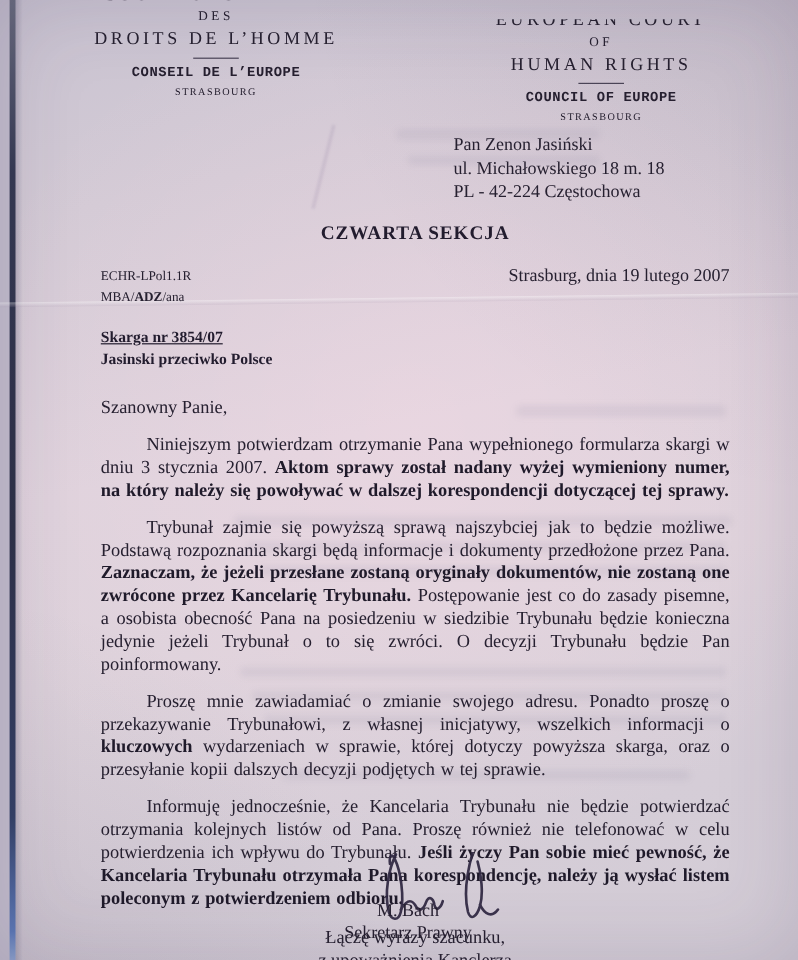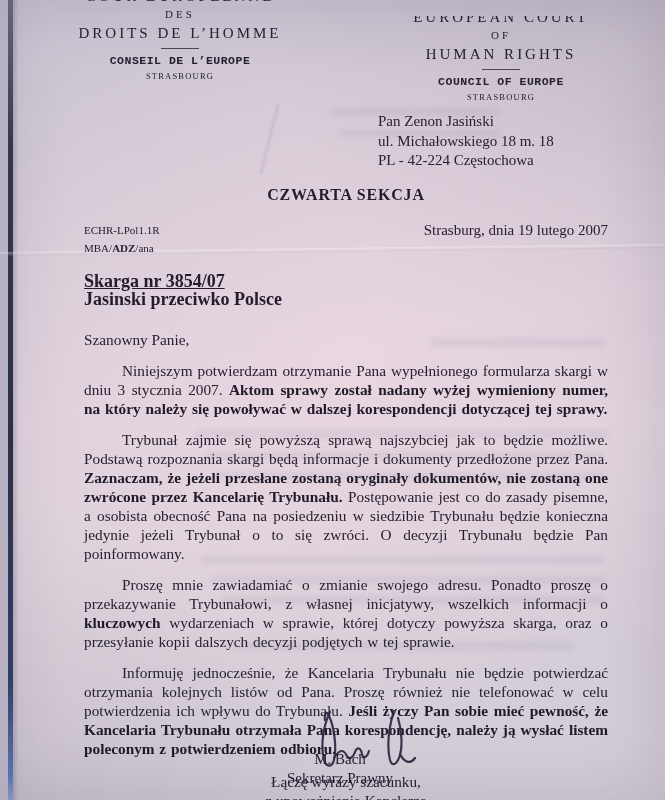--- a/index.html
+++ b/index.html
@@ -44,21 +44,21 @@
   
   .section-heading{position:absolute;left:84px;top:186px;width:524px;text-align:center;
     font-weight:bold;font-size:16px;letter-spacing:.8px;color:#221c2e;}
   
   .content{position:absolute;left:84px;top:221px;width:524px;font-size:15.3px;line-height:19px;}
   .ref-row{display:flex;justify-content:space-between;align-items:flex-start;}
   .ref div{line-height:18px;font-size:11px;}
   .date{font-size:15px;}
   .case-ref{margin-top:15px;font-weight:bold;color:#221c2e;}
   .case-number{text-decoration:underline;}
-  .case-ref div{line-height:18px;font-size:18px;}
+  .case-ref div{line-height:18px;font-size:13px;}
   .salutation{margin-top:22px;}
   p.para{margin:12px 0 0 0;text-align:justify;text-indent:38px;word-spacing:1px;}
   p.para b{color:#1f1a2a;}
   .closing{margin-top:14px;text-align:center;line-height:19px;}
   
   .signature{position:absolute;left:298px;top:710px;}
   .sig-block{position:absolute;left:240px;top:750px;width:200px;text-align:center;font-size:15px;line-height:19px;}
   .vignette{position:absolute;inset:0;pointer-events:none;
     box-shadow:inset 0 0 70px rgba(55,45,80,.16);}
 </style>

